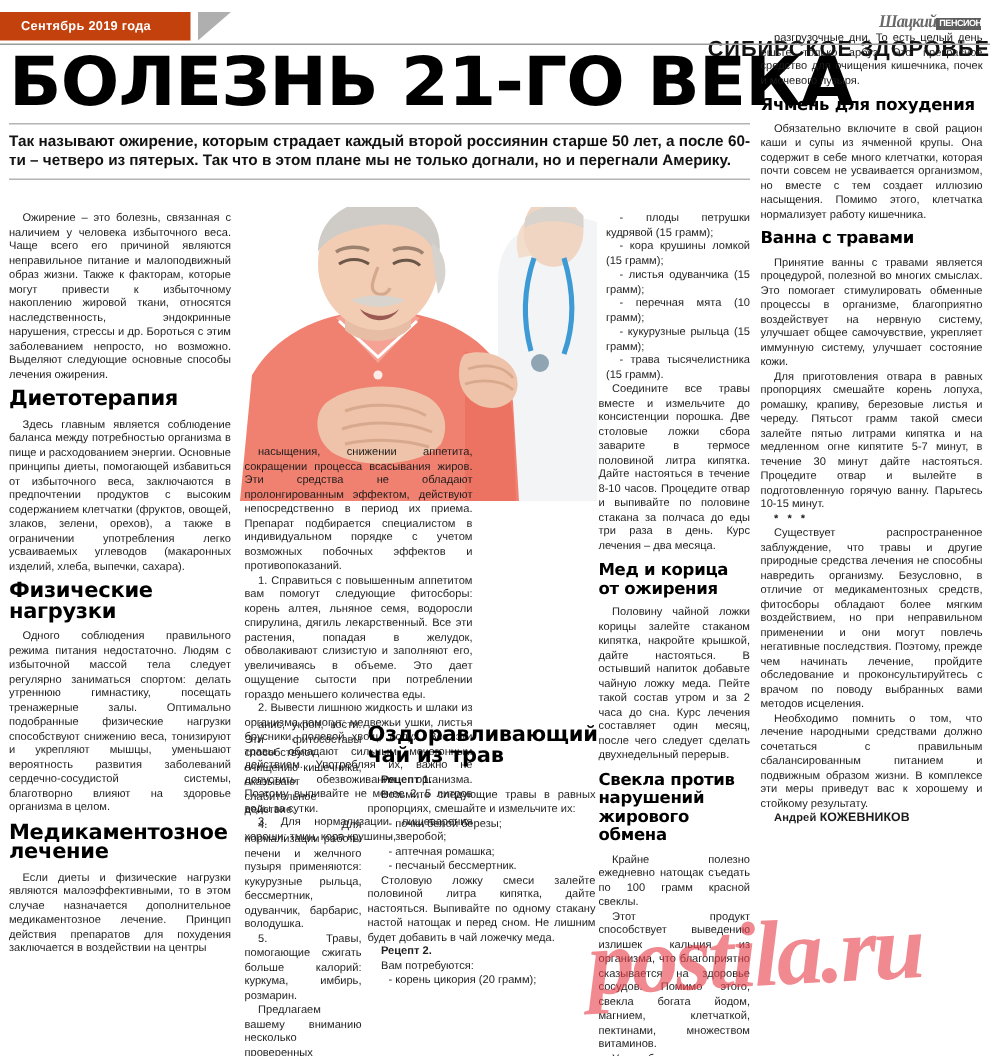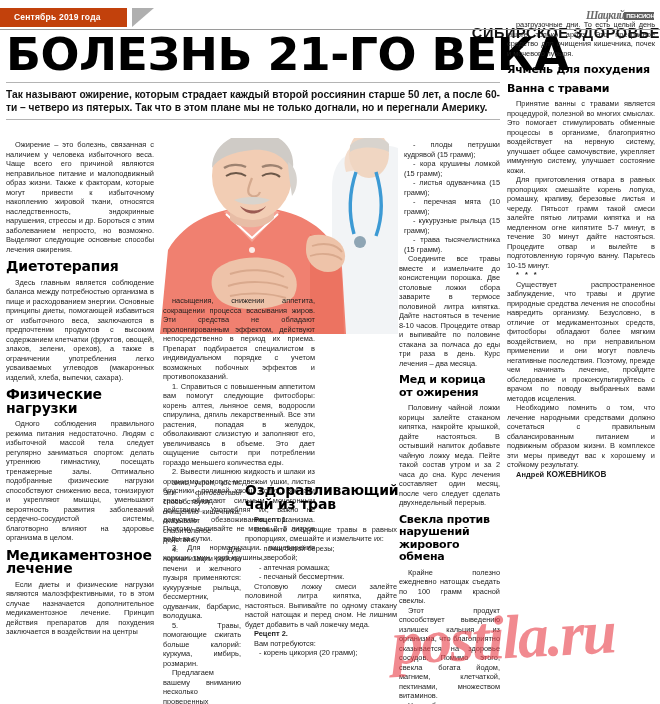--- a/index.html
+++ b/index.html
@@ -356,20 +356,21 @@
   <h2 class="subhead small">Свекла против нарушений жирового обмена</h2>
   <p>Крайне полезно ежедневно натощак съедать по 100 грамм красной свеклы.</p>
   <p>Этот продукт способствует выведению излишек кальция из организма, что благоприятно сказывается на здоровье сосудов. Помимо этого, свекла богата йодом, магнием, клетчаткой, пектинами, множеством витаминов.</p>
   <p>Употребление свеклы нормализует обмен веществ, что является основным фактором в борьбе и профилактики ожирения.</p>
 
 </div>
 
 <div class="col" id="col4top" style="left:507px; top:20px; width:148px;">
   <p>разгрузочные дни. То есть целый день ешьте только арбуз. Это прекрасное средство для очищения кишечника, почек и мочевого пузыря.</p>
   <h2 class="subhead small">Ячмень для похудения</h2>
+  <p>Обязательно включите в свой рацион каши и супы из ячменной крупы. Она содержит в себе много клетчатки, которая почти совсем не усваивается организмом, но вместе с тем создает иллюзию насыщения. Помимо этого, клетчатка нормализует работу кишечника.</p>
   <h2 class="subhead small">Ванна с травами</h2>
   <p>Принятие ванны с травами является процедурой, полезной во многих смыслах. Это помогает стимулировать обменные процессы в организме, благоприятно воздействует на нервную систему, улучшает общее самочувствие, укрепляет иммунную систему, улучшает состояние кожи.</p>
   <p>Для приготовления отвара в равных пропорциях смешайте корень лопуха, ромашку, крапиву, березовые листья и череду. Пятьсот грамм такой смеси залейте пятью литрами кипятка и на медленном огне кипятите 5-7 минут, в течение 30 минут дайте настояться. Процедите отвар и вылейте в подготовленную горячую ванну. Парьтесь 10-15 минут.</p>
   <p class="stars">* * *</p>
   <p>Существует распространенное заблуждение, что травы и другие природные средства лечения не способны навредить организму. Безусловно, в отличие от медикаментозных средств, фитосборы обладают более мягким воздействием, но при неправильном применении и они могут повлечь негативные последствия. Поэтому, прежде чем начинать лечение, пройдите обследование и проконсультируйтесь с врачом по поводу выбранных вами методов исцеления.</p>
   <p>Необходимо помнить о том, что лечение народными средствами должно сочетаться с правильным сбалансированным питанием и подвижным образом жизни. В комплексе эти меры приведут вас к хорошему и стойкому результату.</p>
   <p class="byline"><span>Андрей </span><span class="fio">КОЖЕВНИКОВ</span></p>
 </div>
 
 <div class="watermark">

